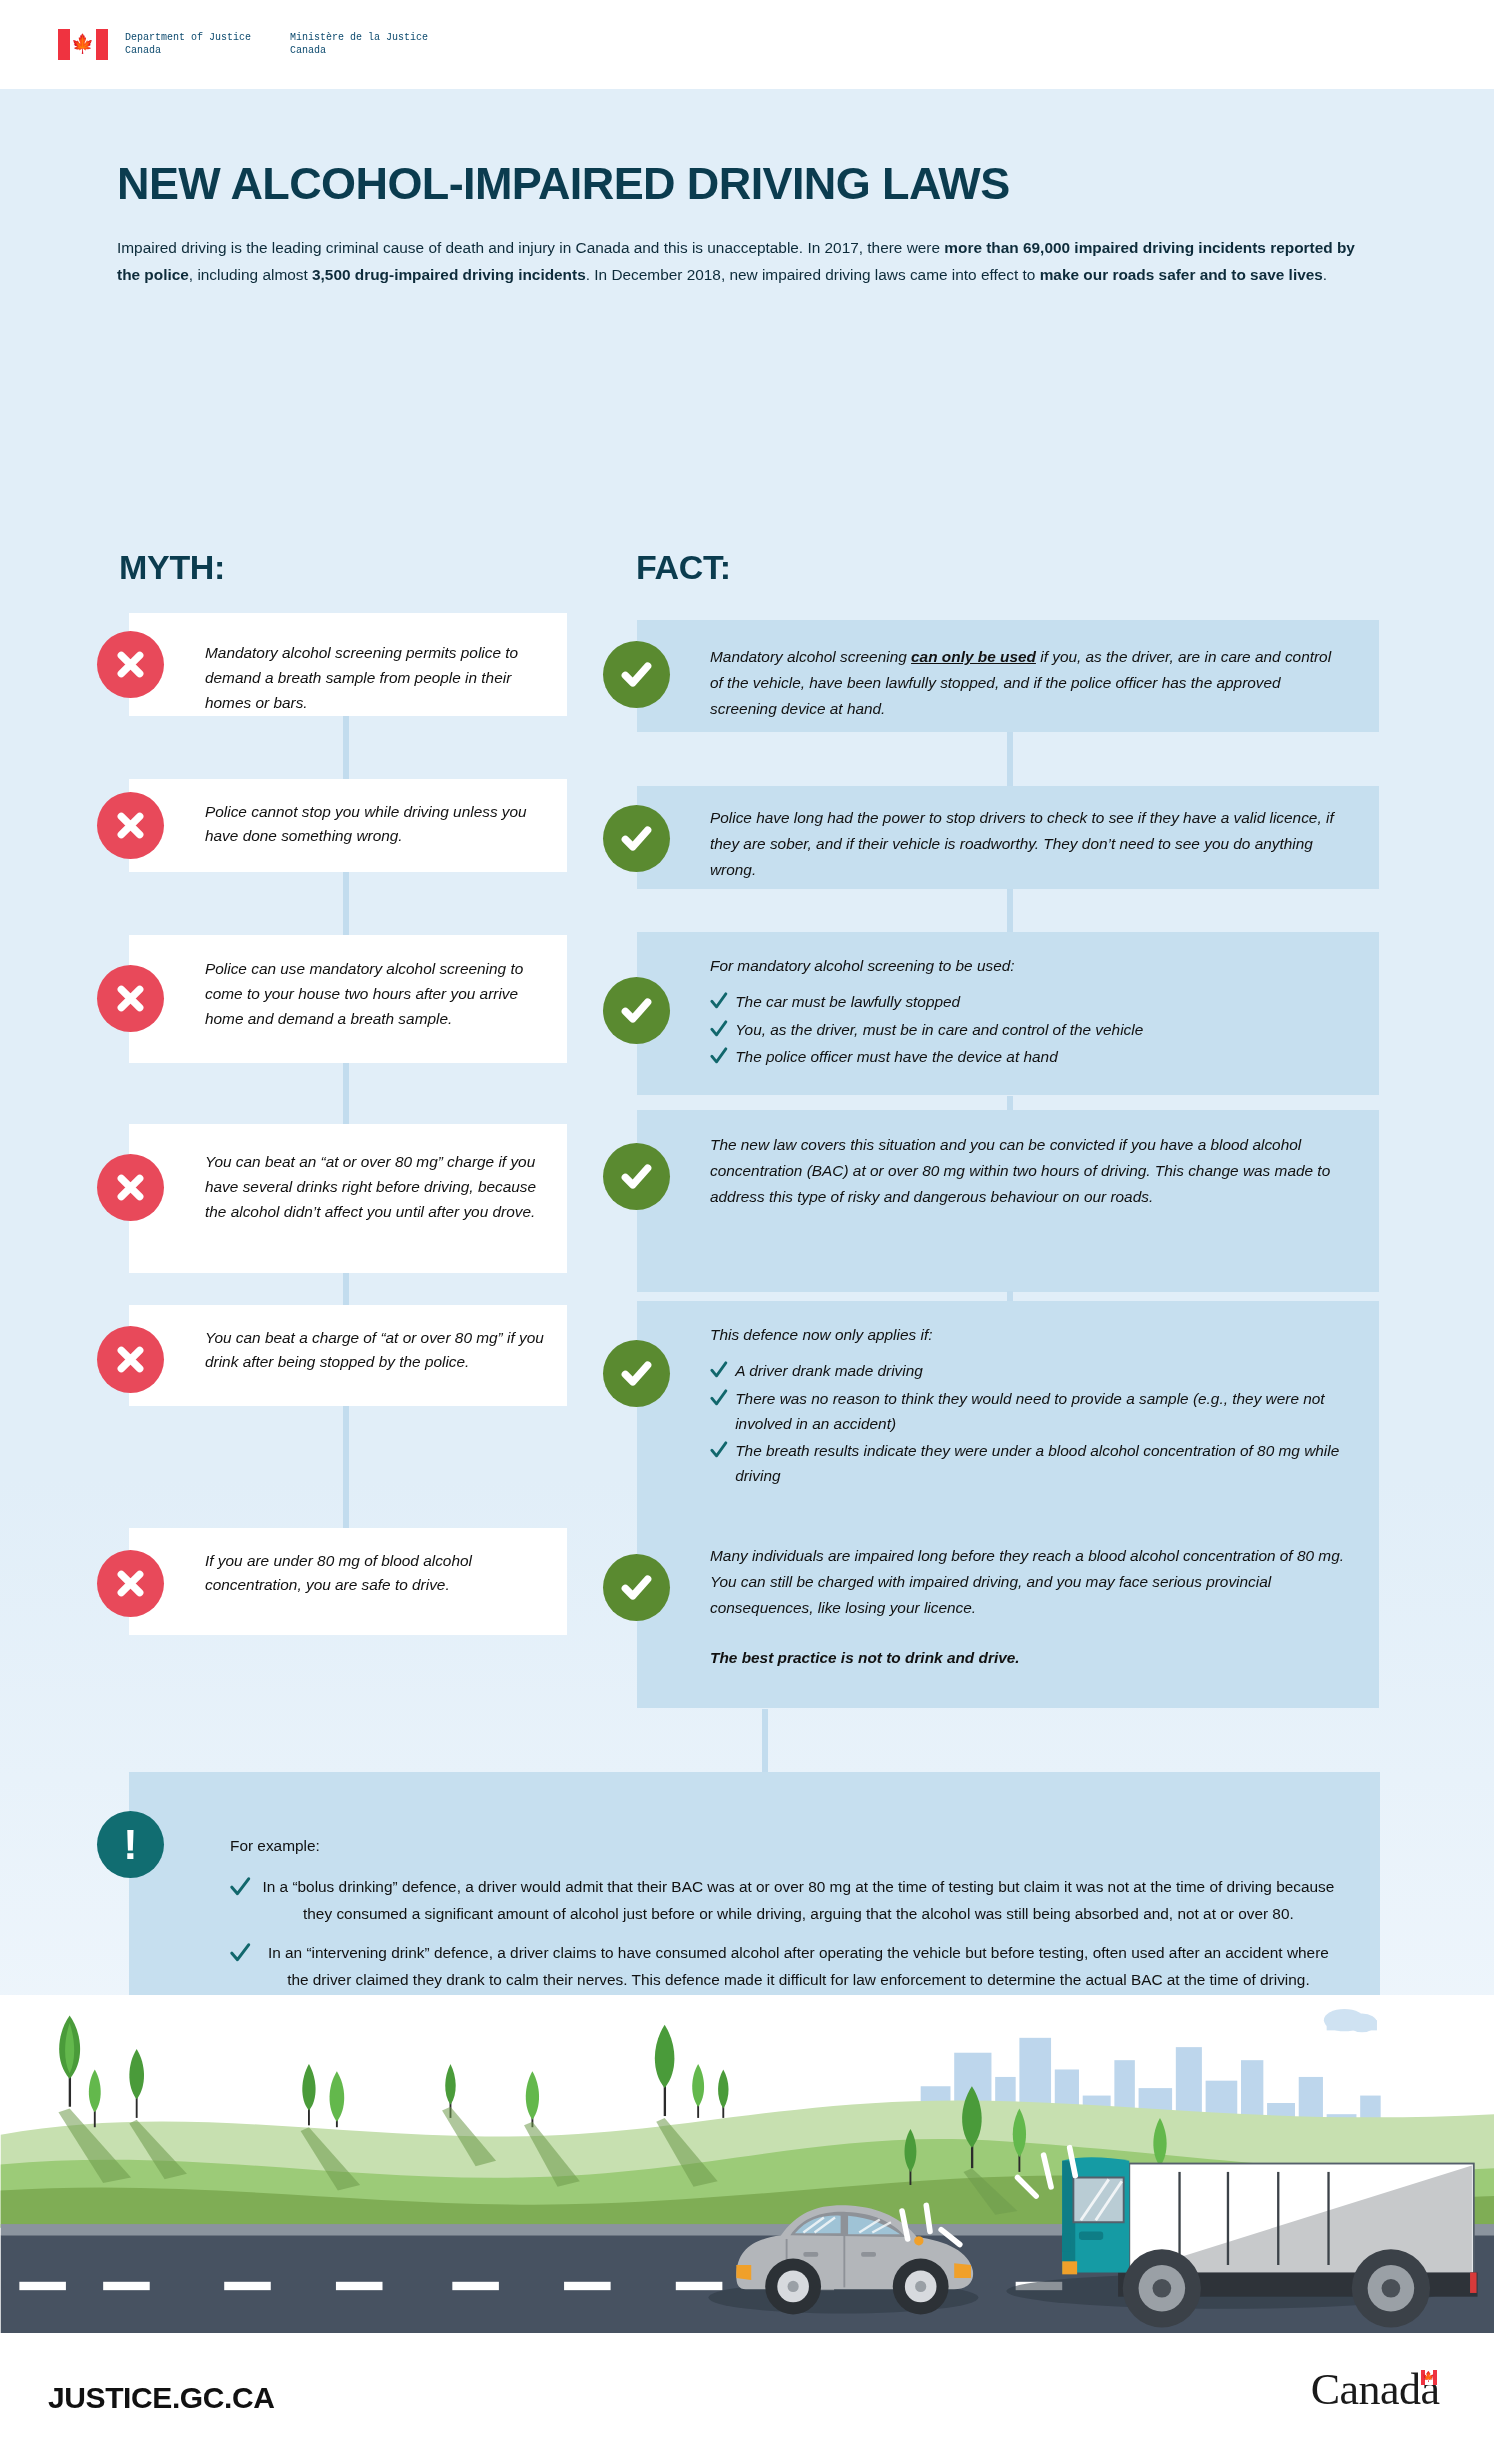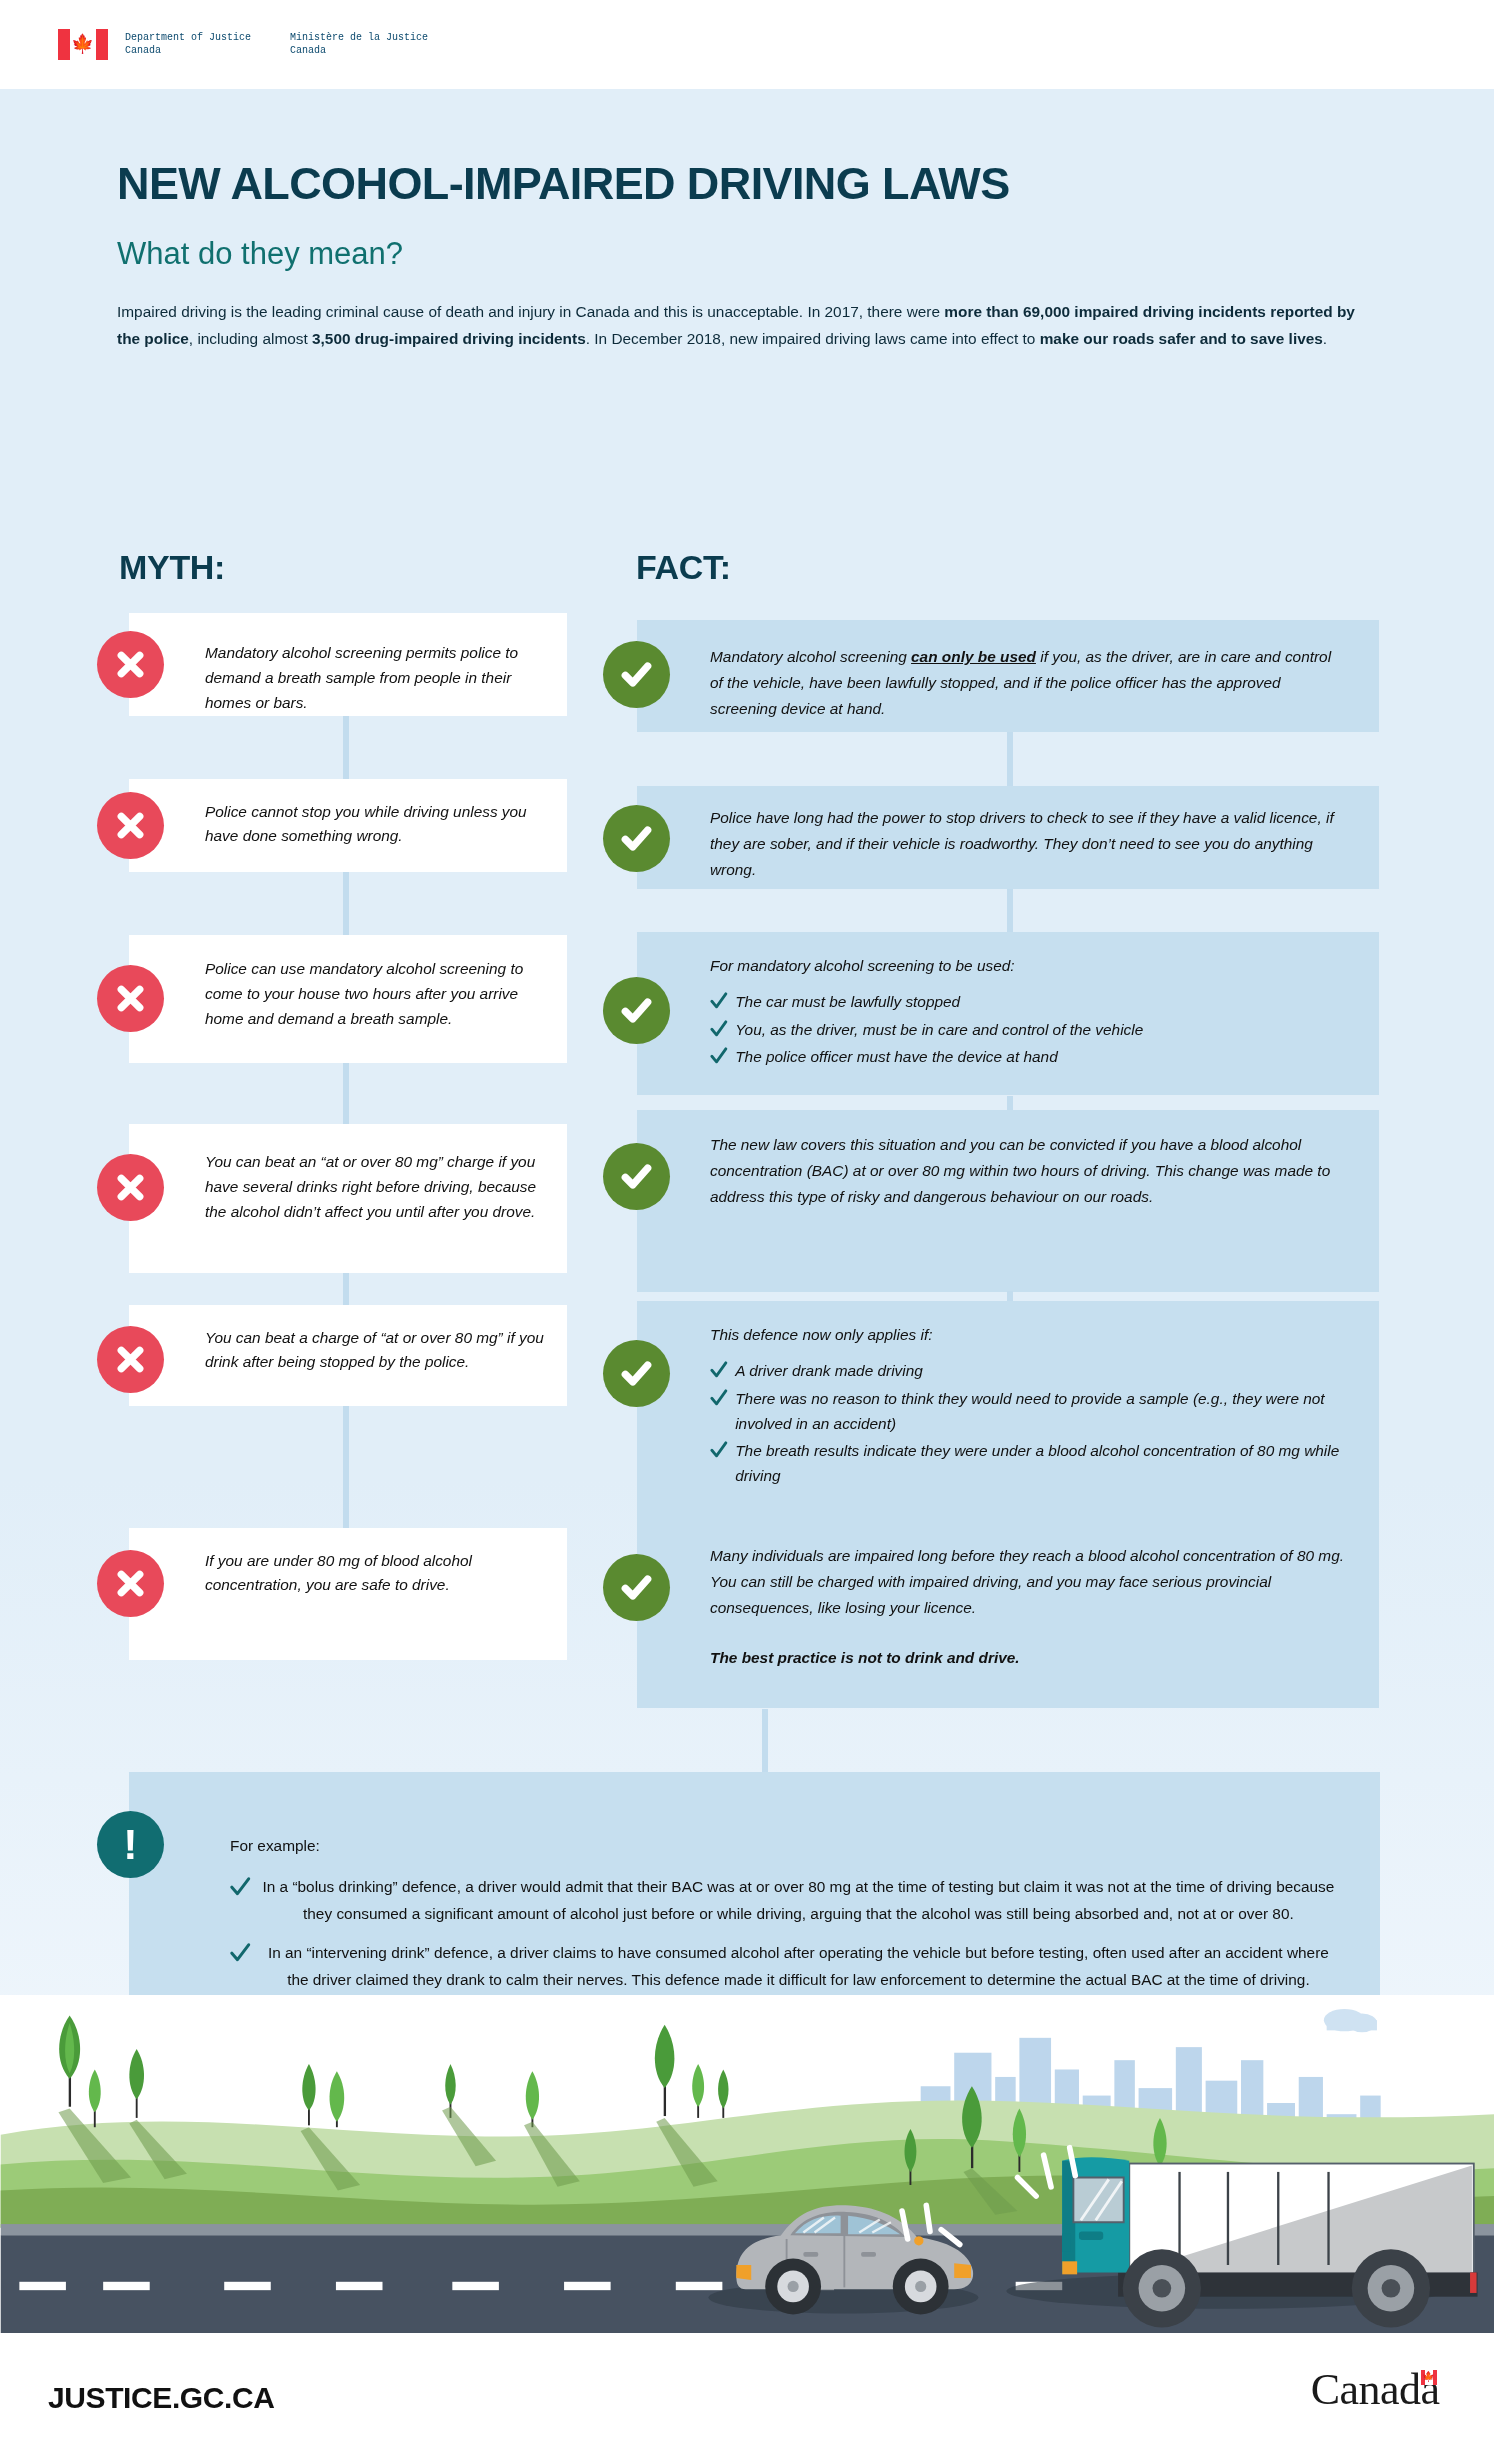--- a/index.html
+++ b/index.html
@@ -293,21 +293,20 @@
 Canada</div>
       <div class="wordmark-fr">Ministère de la Justice
 Canada</div>
     </div>
   </div>
 
   <div class="blue-area">
 
     <div class="hero">
       <div class="main-title">NEW ALCOHOL-IMPAIRED DRIVING LAWS</div>
-      <div class="subtitle">What do they mean?</div>
       <div class="intro">
         <span>Impaired driving is the leading criminal cause of death and injury in Canada and this is unacceptable. In 2017, there were </span><b>more than 69,000 impaired driving incidents reported by the police</b><span>, including almost </span><b>3,500 drug-impaired driving incidents</b><span>. In December 2018, new impaired driving laws came into effect to </span><b>make our roads safer and to save lives</b><span>.</span>
       </div>
     </div>
 
     <div class="col-head myth-head">MYTH:</div>
     <div class="col-head fact-head">FACT:</div>
 
     <div class="cards">
 
@@ -465,21 +464,21 @@
                 </span>
               <span>The breath results indicate they were under a blood alcohol concentration of 80 mg while driving</span>
             </div>
           </div>
         </div>
       </div>
 
       <div class="connector" style="left:343px; top:1317px; height:135px;"></div>
       <div class="connector" style="left:1007px; top:1433px; height:28px;"></div>
 
-      <div class="myth-card" style="top:1439px; height:132px;">
+      <div class="myth-card" style="top:1439px; height:107px;">
         <div class="badge badge-x" style="top:22.4px;">
           <svg width="35" height="35" viewBox="0 0 38 38">
               <path d="M9 9 L29 29 M29 9 L9 29" stroke="#ffffff" stroke-width="8" stroke-linecap="round"></path>
             </svg>
         </div>
         <div class="myth-text" style="padding-top:20.5px;">If you are under 80 mg of blood alcohol concentration, you are safe to drive.</div>
       </div>
 
       <div class="fact-card" style="top:1433px; height:186px;">
         <div class="badge badge-check" style="top:32px;">

